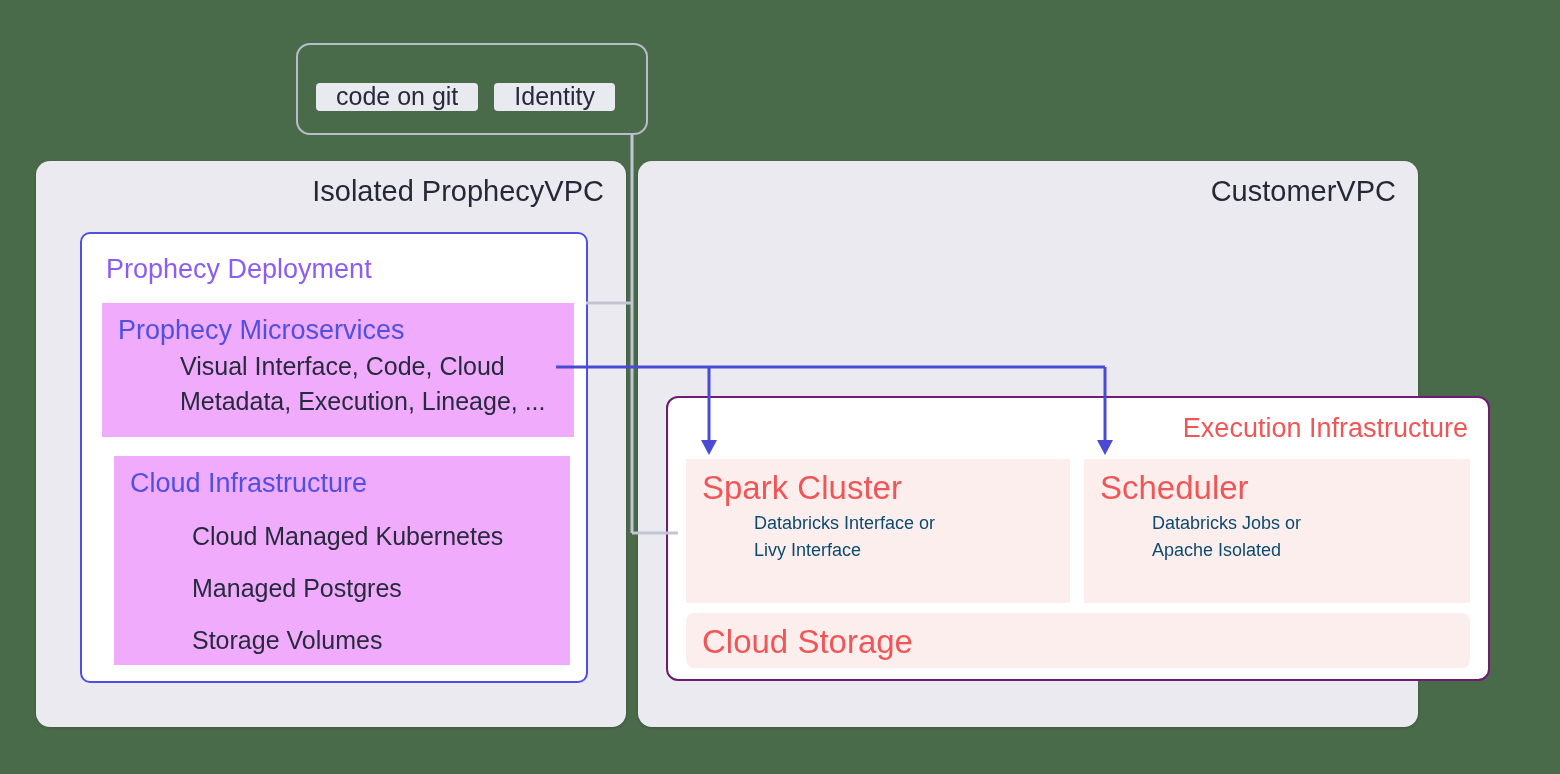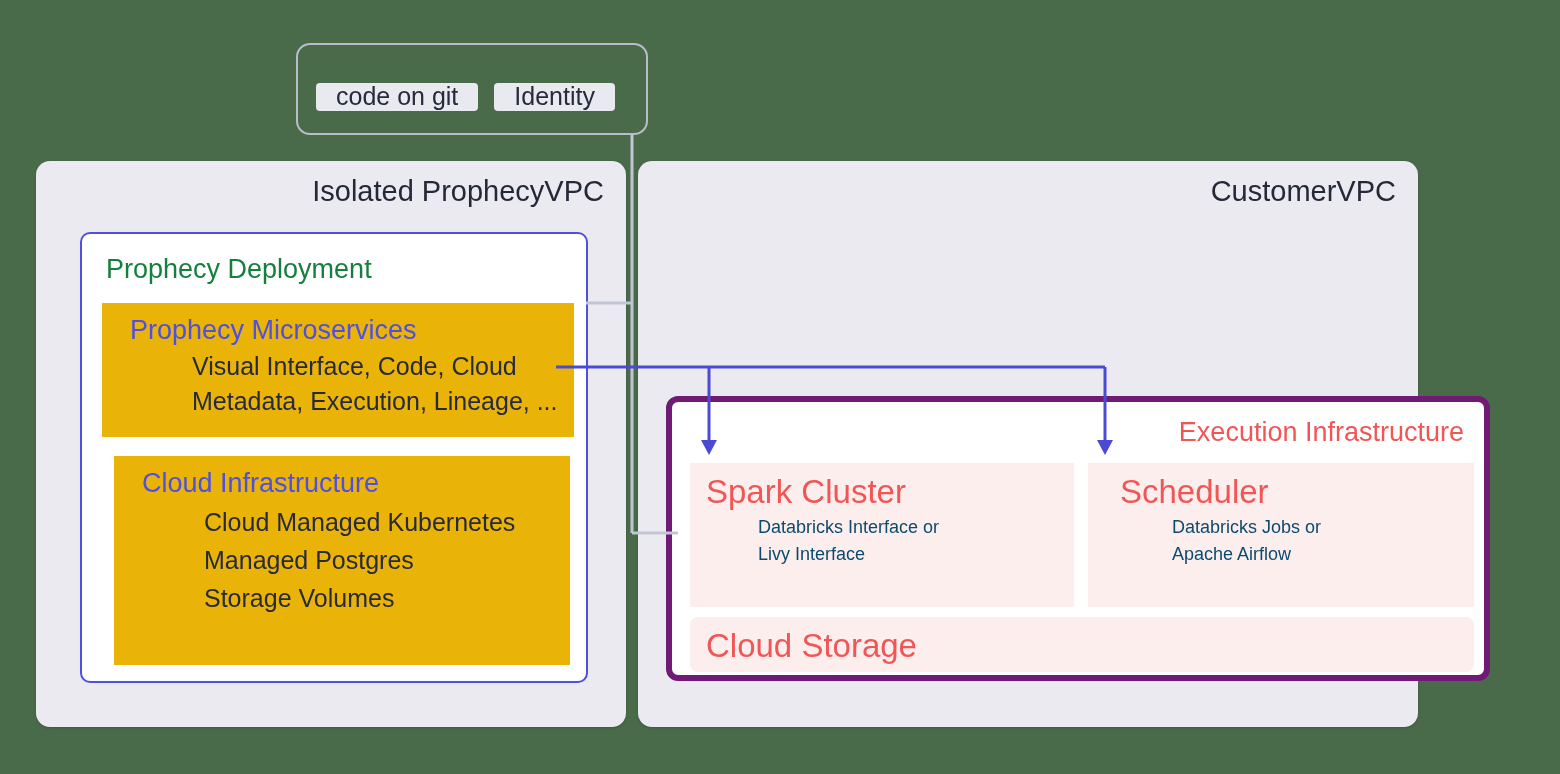--- a/index.html
+++ b/index.html
@@ -90,28 +90,27 @@
     width: 508px; height: 451px;
     background: #ffffff;
     border: 2px solid #4f4fe0;
     border-radius: 10px;
     box-sizing: border-box;
   }
   .deployment-title {
     position: absolute;
     left: 24px; top: 20px;
     font-size: 27px;
-    color: #15803d;
+    color: #8b5cf6;
     white-space: nowrap;
   }
   .inner-card {
     position: absolute;
-    background: #eab308;
-    box-sizing: border-box;
-    padding-left: 12px;
+    background: #f0abfc;
+    box-sizing: border-box;
   }
   #microservices-card {
     left: 20px; top: 69px;
     width: 472px; height: 134px;
   }
   #cloud-infra-card {
     left: 32px; top: 222px;
     width: 456px; height: 209px;
   }
   .card-title {
@@ -119,29 +118,29 @@
     font-size: 27px;
     margin: 12px 0 0 16px;
     white-space: nowrap;
   }
   .card-line {
     color: #272a3d;
     font-size: 25px;
     margin: 6px 0 0 78px;
     white-space: nowrap;
   }
-  #cloud-infra-card .card-line { margin-top: 9px; }
+  #cloud-infra-card .card-line { margin-top: 23px; }
 
   
   #execution-infra {
     position: absolute;
     left: 28px; top: 235px;
     width: 824px; height: 285px;
     background: #ffffff;
-    border: 6px solid #701a75;
+    border: 2px solid #701a75;
     border-radius: 12px;
     box-sizing: border-box;
   }
   #execution-title {
     position: absolute;
     right: 20px; top: 15px;
     font-size: 27px;
     color: #f05656;
     white-space: nowrap;
   }
@@ -149,21 +148,21 @@
     position: absolute;
     background: #fdeeee;
     box-sizing: border-box;
   }
   #spark-card {
     left: 18px; top: 61px;
     width: 384px; height: 144px;
   }
   #scheduler-card {
     left: 416px; top: 61px;
-    width: 386px; height: 144px; padding-left: 16px;
+    width: 386px; height: 144px;
   }
   #storage-card {
     left: 18px; top: 215px;
     width: 784px; height: 55px; border-radius: 8px;
   }
   .exec-card-title {
     color: #f05656;
     font-size: 33px;
     margin: 10px 0 0 16px;
     white-space: nowrap;
@@ -229,21 +228,21 @@
 
       <div class="exec-card" id="spark-card">
         <div class="exec-card-title">Spark Cluster</div>
         <div class="exec-card-line">Databricks Interface or</div>
         <div class="exec-card-line">Livy Interface</div>
       </div>
 
       <div class="exec-card" id="scheduler-card">
         <div class="exec-card-title">Scheduler</div>
         <div class="exec-card-line">Databricks Jobs or</div>
-        <div class="exec-card-line">Apache Airflow</div>
+        <div class="exec-card-line">Apache Isolated</div>
       </div>
 
       <div class="exec-card" id="storage-card">
         <div class="exec-card-title">Cloud Storage</div>
       </div>
     </div>
   </div>
 
 </div>
 

